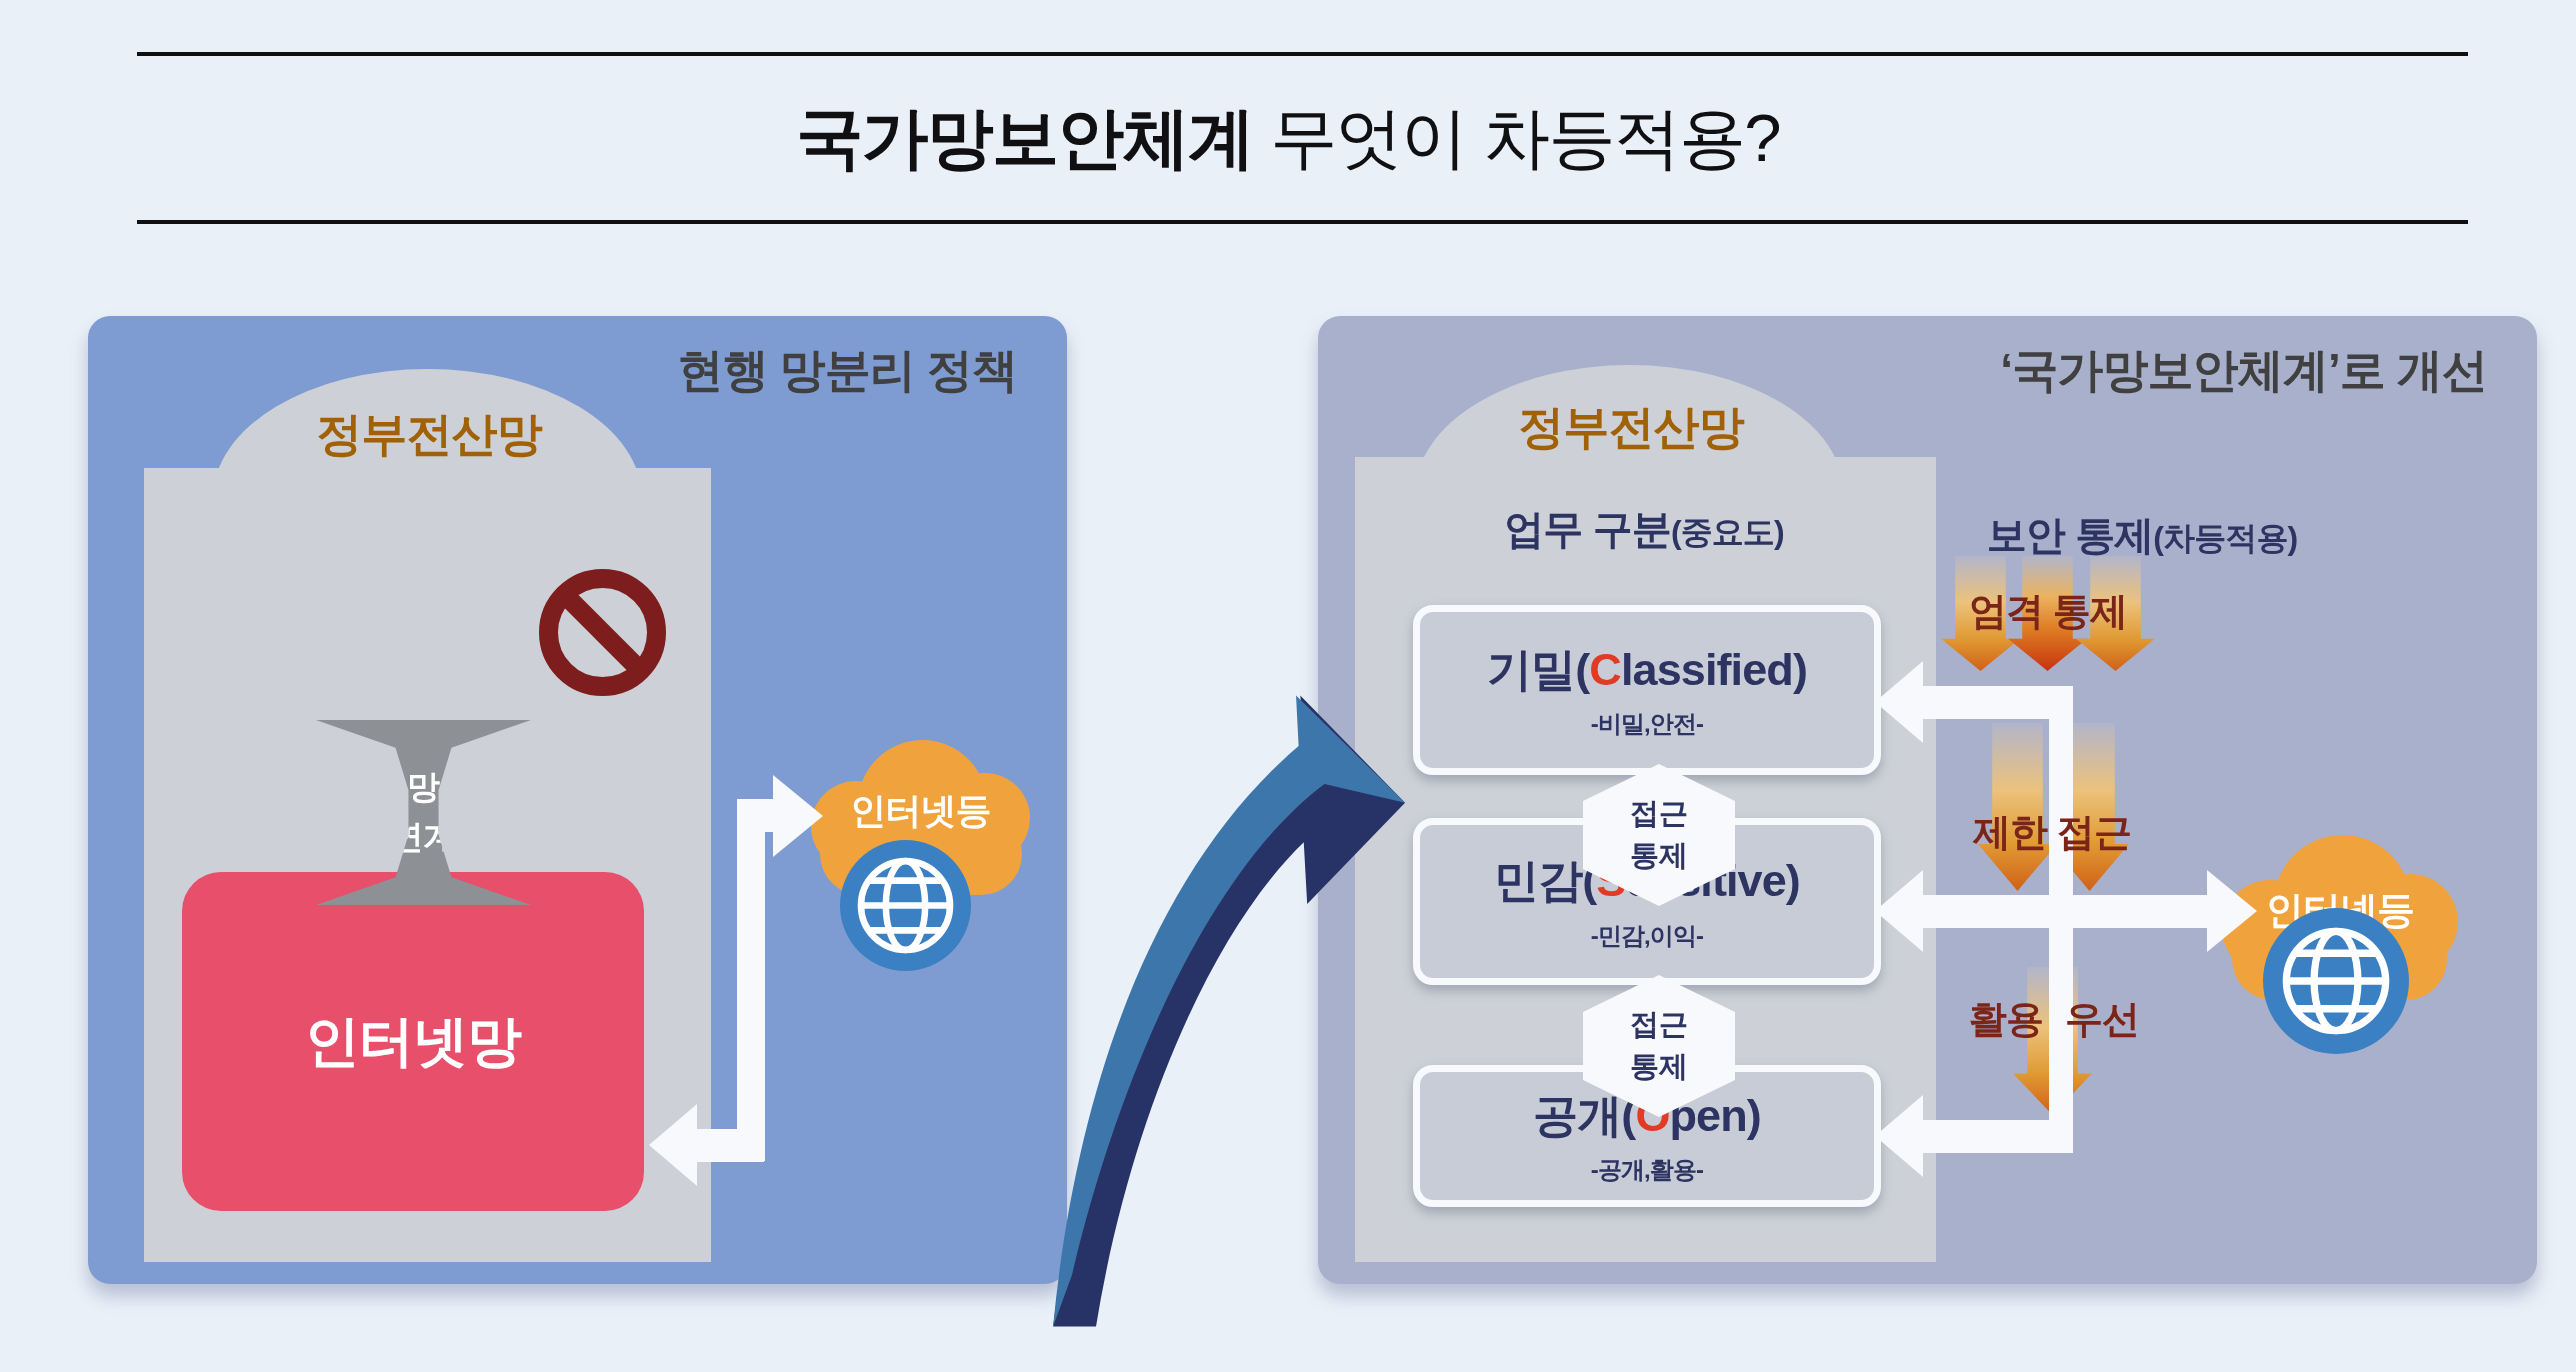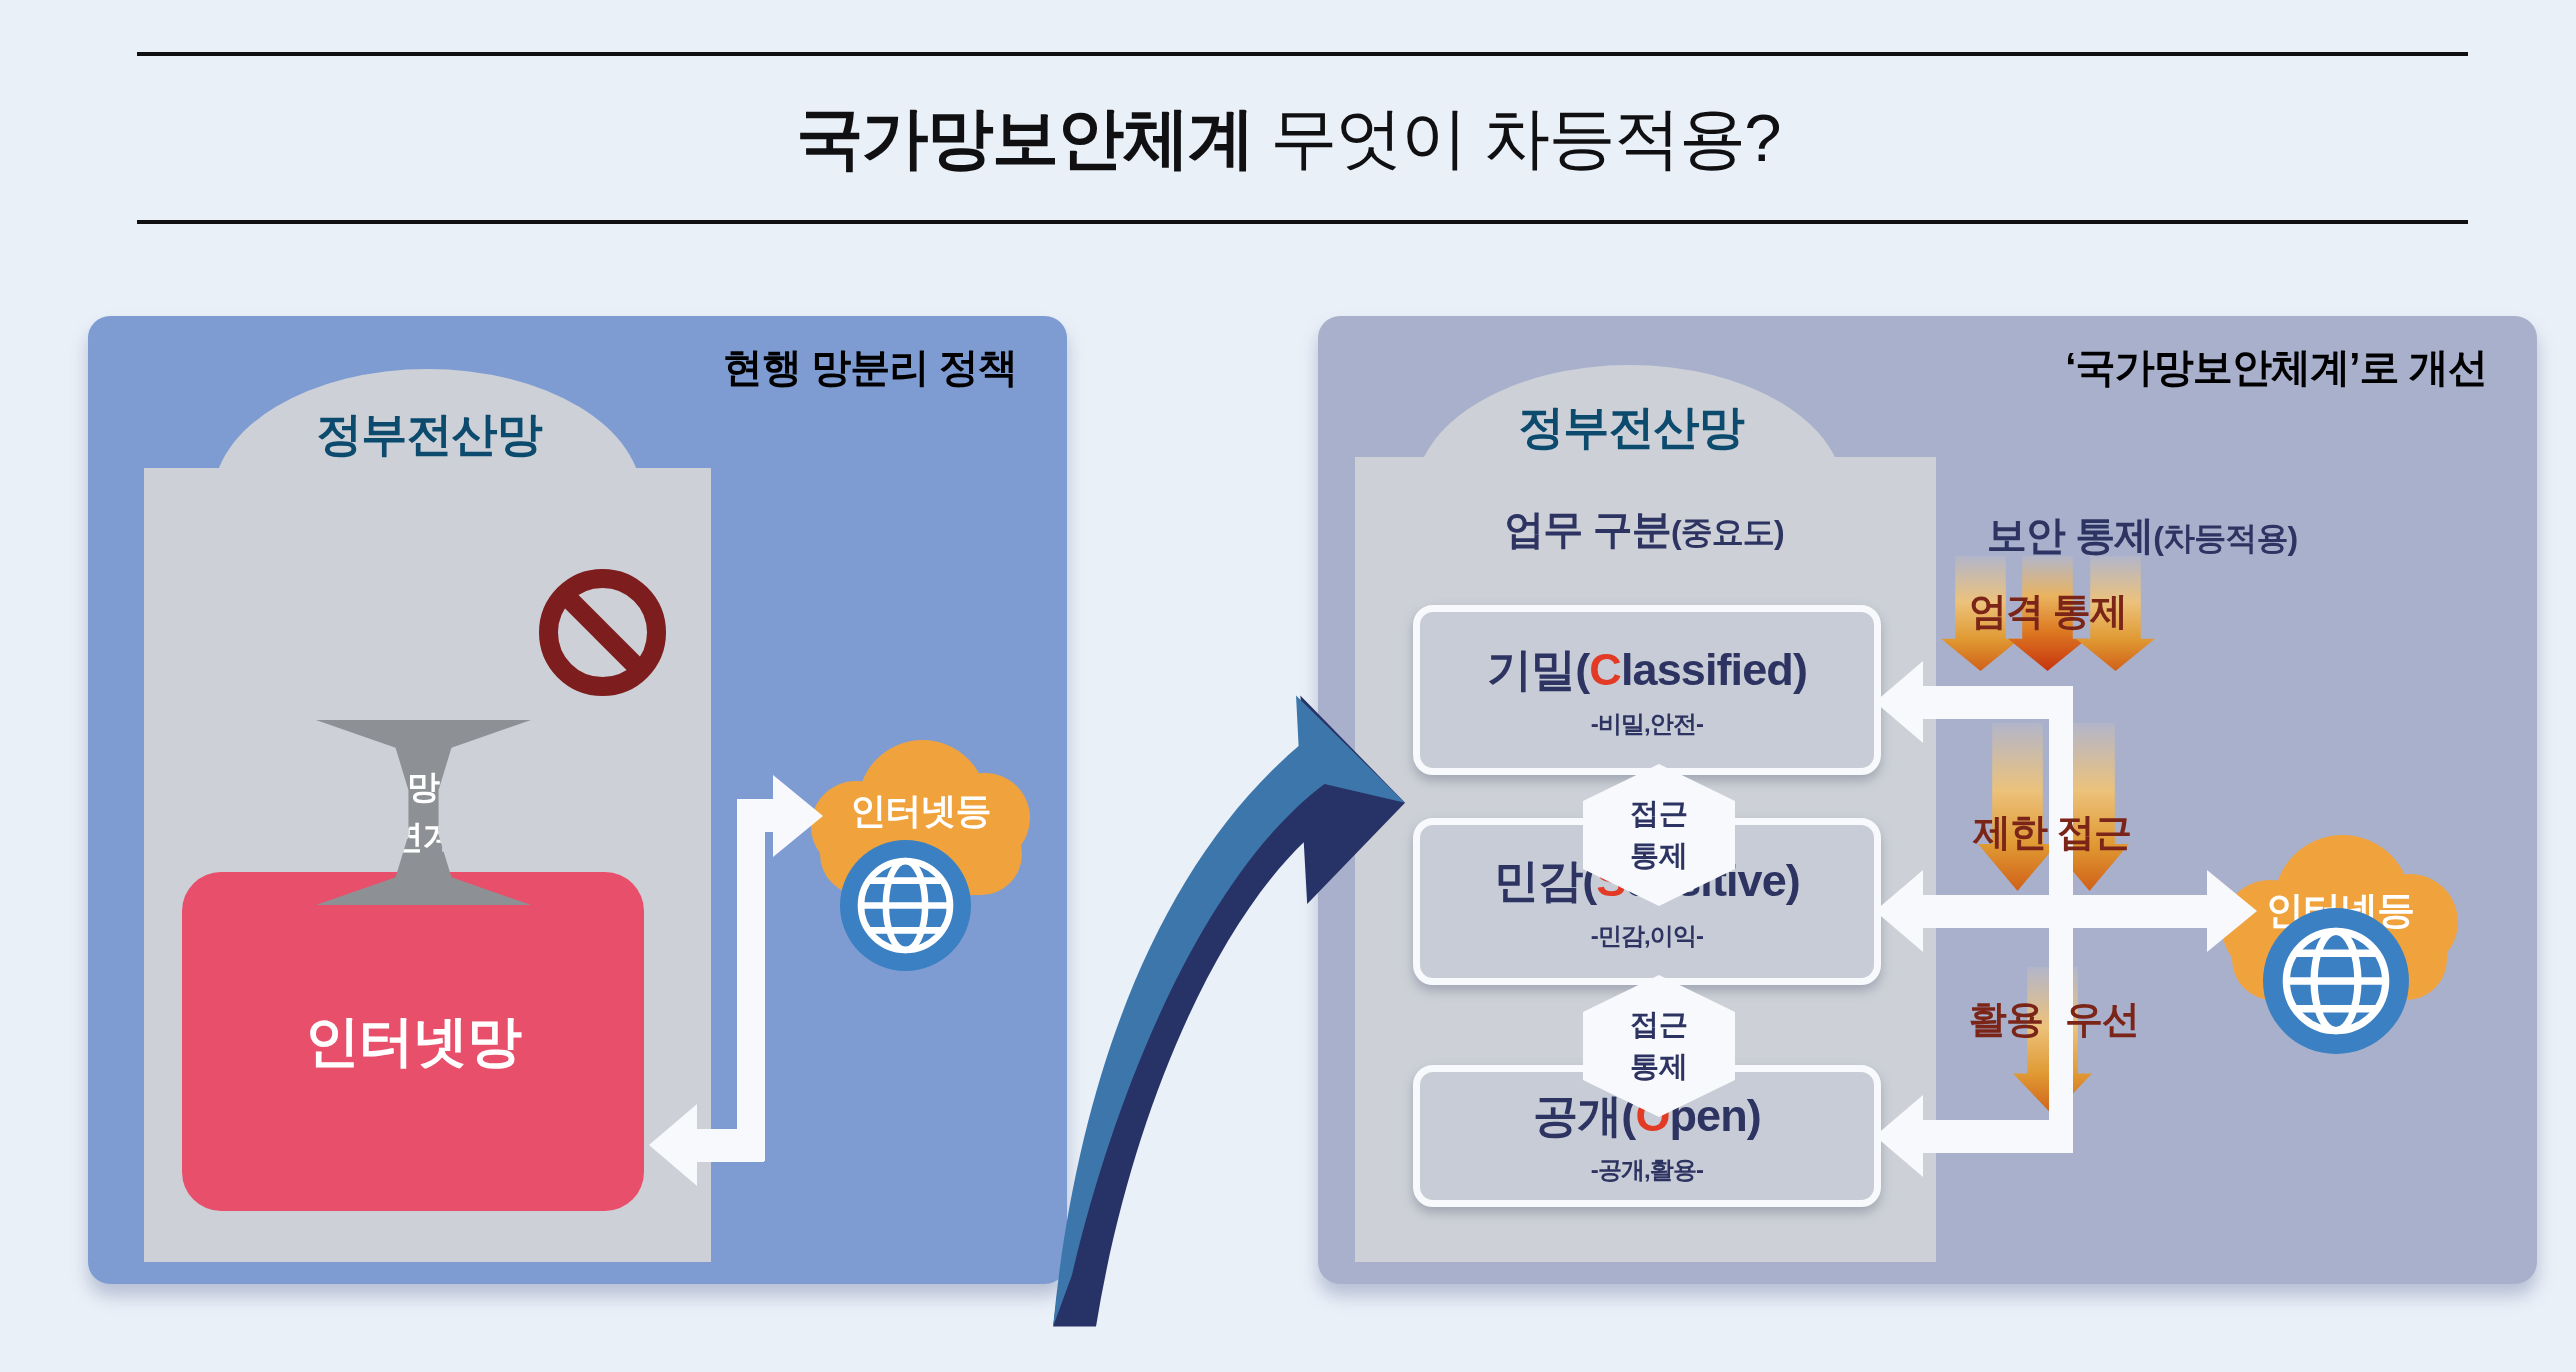--- a/index.html
+++ b/index.html
@@ -15,25 +15,25 @@
 
   .rule{position:absolute;left:137px;width:2331px;height:4.3px;background:var(--title-ink);}
   .rule.top{top:52px;} .rule.bottom{top:220px;}
   .title-wrap{position:absolute;left:0;right:0;top:93px;text-align:center;color:var(--title-ink);font-size:67px;letter-spacing:-1.7px;}
   .title-wrap .em{font-weight:800;}
   .title-wrap .rest{font-weight:500;margin-left:17px;}
 
   .panel{position:absolute;top:316px;height:968px;border-radius:22px;box-shadow:0 12px 17px rgba(90,105,145,.35);}
   .panel.left{left:88px;width:979px;background:var(--left-panel);}
   .panel.right{left:1318px;width:1219px;background:var(--right-panel);}
-  .panel-header{position:absolute;top:24px;right:50px;font-size:40px;font-weight:800;color:#000000;white-space:nowrap;letter-spacing:-0.9px;}
+  .panel-header{position:absolute;top:24px;right:50px;font-size:46px;font-weight:800;color:#404040;white-space:nowrap;letter-spacing:-0.9px;}
 
   .dome{position:absolute;border-radius:50%;background:var(--panel-gray);}
   .gray-rect{position:absolute;background:var(--panel-gray);}
-  .dome-label{position:absolute;transform:translateX(-50%);font-size:46px;font-weight:600;color:#0c4a6e;letter-spacing:-0.9px;white-space:nowrap;z-index:2;}
+  .dome-label{position:absolute;transform:translateX(-50%);font-size:46px;font-weight:600;color:#a16207;letter-spacing:-0.9px;white-space:nowrap;z-index:2;}
 
   
   .teal-box{position:absolute;left:185px;top:571px;width:451px;height:150px;background:var(--teal);border-radius:22px;display:flex;align-items:center;justify-content:center;color:#fff;font-size:43px;font-weight:600;z-index:2;letter-spacing:-0.9px;}
   .prohibit{position:absolute;left:539px;top:569px;width:127px;height:127px;border:19px solid var(--prohibit);border-radius:50%;z-index:3;}
   .prohibit::before{content:"";position:absolute;left:50%;top:-3.4px;width:19px;height:96px;background:var(--prohibit);transform:translateX(-50%) rotate(-45deg);transform-origin:center;}
   .hourglass{position:absolute;left:316px;top:720px;width:215px;height:185px;background:var(--hourglass);z-index:2;
     clip-path:polygon(0 0,100% 0,63% 15%,57% 38%,57% 62%,63% 85%,100% 100%,0 100%,37% 85%,43% 62%,43% 38%,37% 15%);
     display:flex;flex-direction:column;align-items:center;justify-content:center;gap:5.2px;color:#fff;font-size:33px;font-weight:600;}
   .red-box{position:absolute;left:182px;top:872px;width:462px;height:339px;background:var(--red);border-radius:39px;display:flex;align-items:center;justify-content:center;color:#fff;font-size:55px;font-weight:600;z-index:1;letter-spacing:-0.9px;}
 

